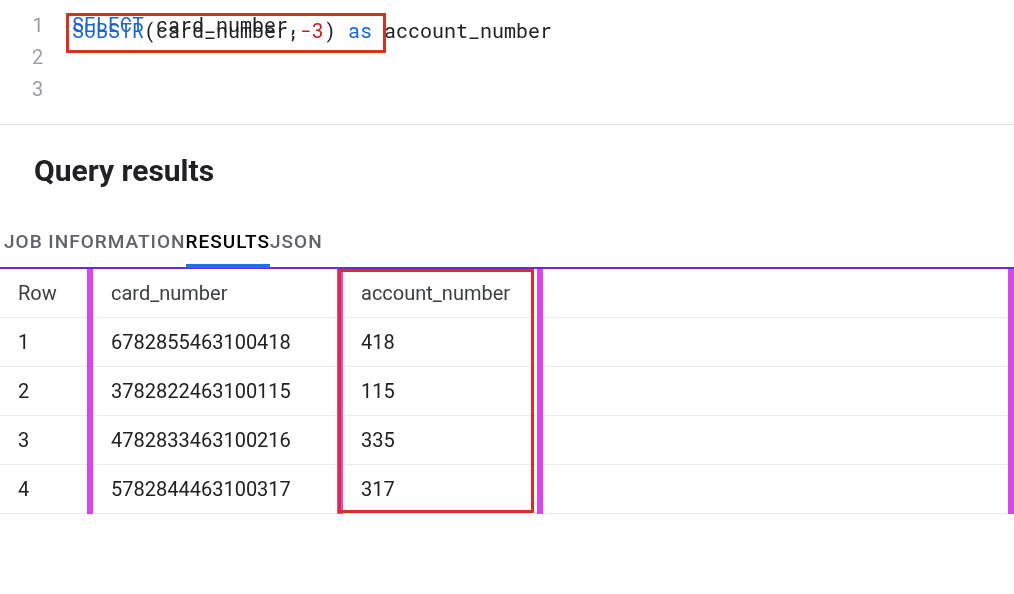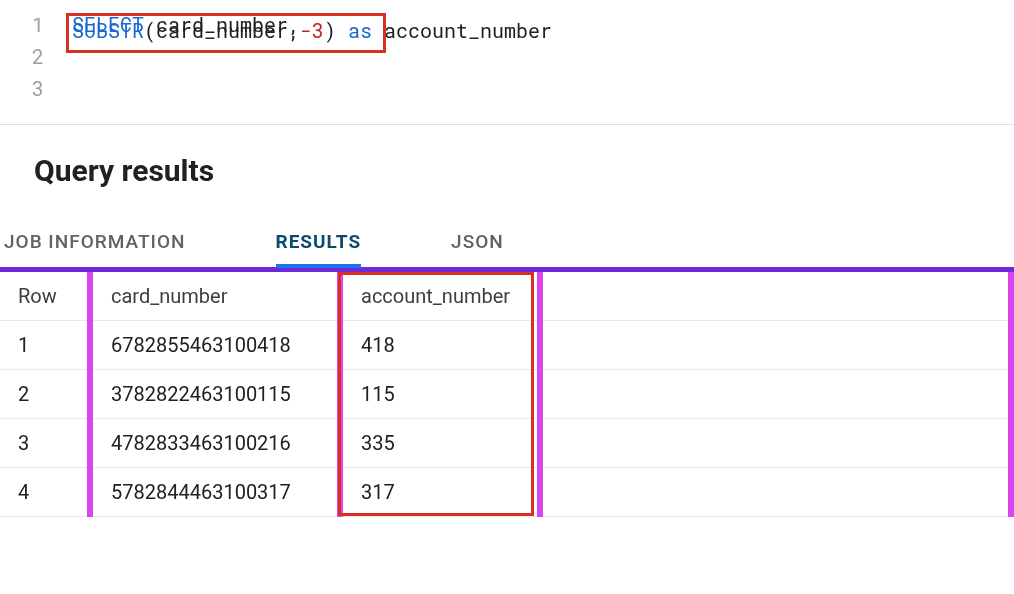--- a/index.html
+++ b/index.html
@@ -60,36 +60,34 @@
       padding: 28px 34px 0 34px;
     }
     .results-title {
       font-size: 30px;
       font-weight: 700;
       color: #202124;
       margin-bottom: 28px;
     }
     .tabs {
       display: flex;
-      gap: 90px;
-      border-bottom: 5px solid #6d28d9;
+      border-bottom: 2px solid #6d28d9;
       padding: 0 4px;
     }
     .tab {
       padding: 14px 0;
       font-size: 19px;
       font-weight: 500;
       letter-spacing: 1px;
       color: #5f6368;
       cursor: pointer;
       position: relative;
     }
     .tab.active {
-      color: #0c4a6e;
-      font-weight: bold;
+      color: #000000;
     }
     .tab.active::after {
       content: "";
       position: absolute;
       left: 0;
       right: 0;
       bottom: -1px;
       height: 4px;
       background: #1a73e8;
     }

